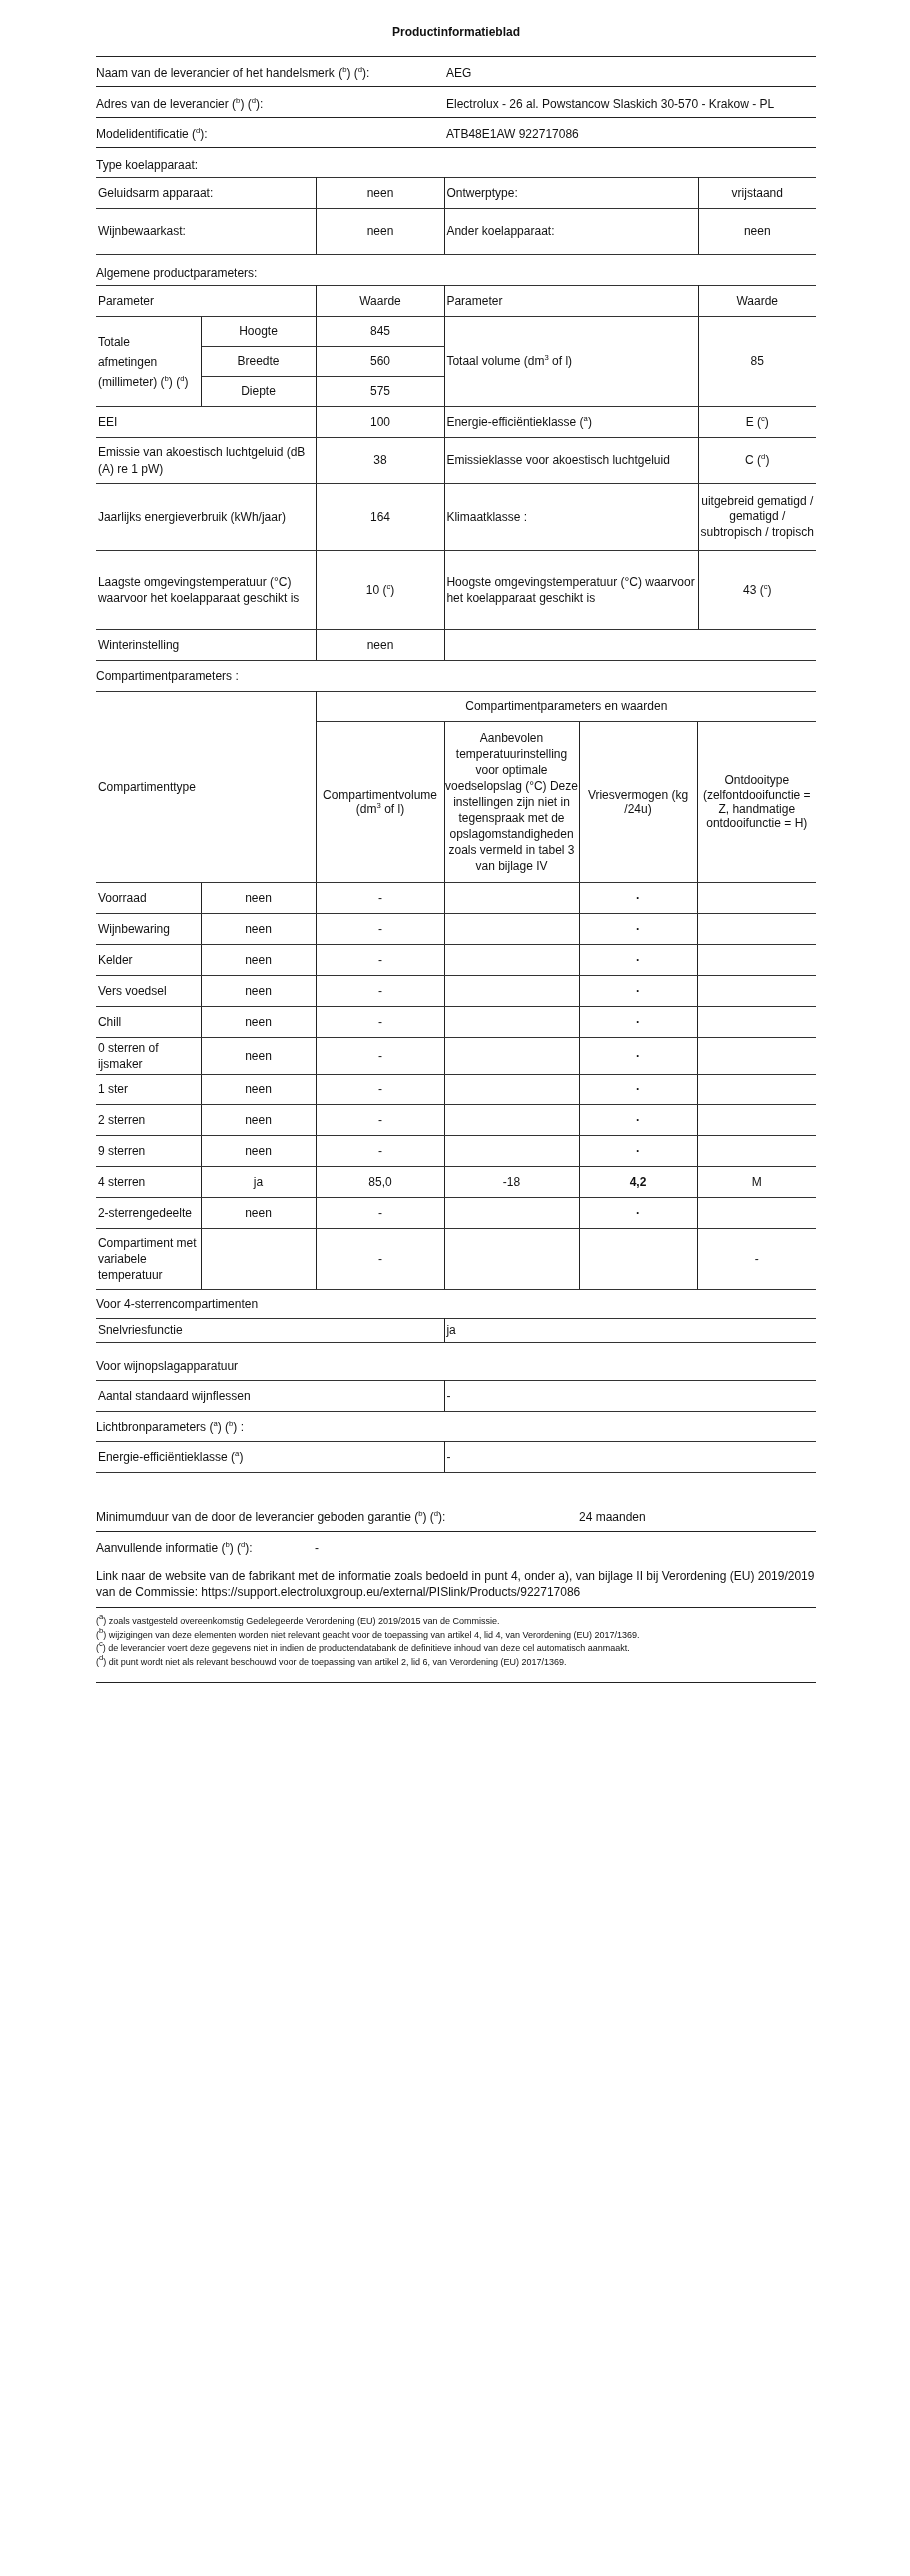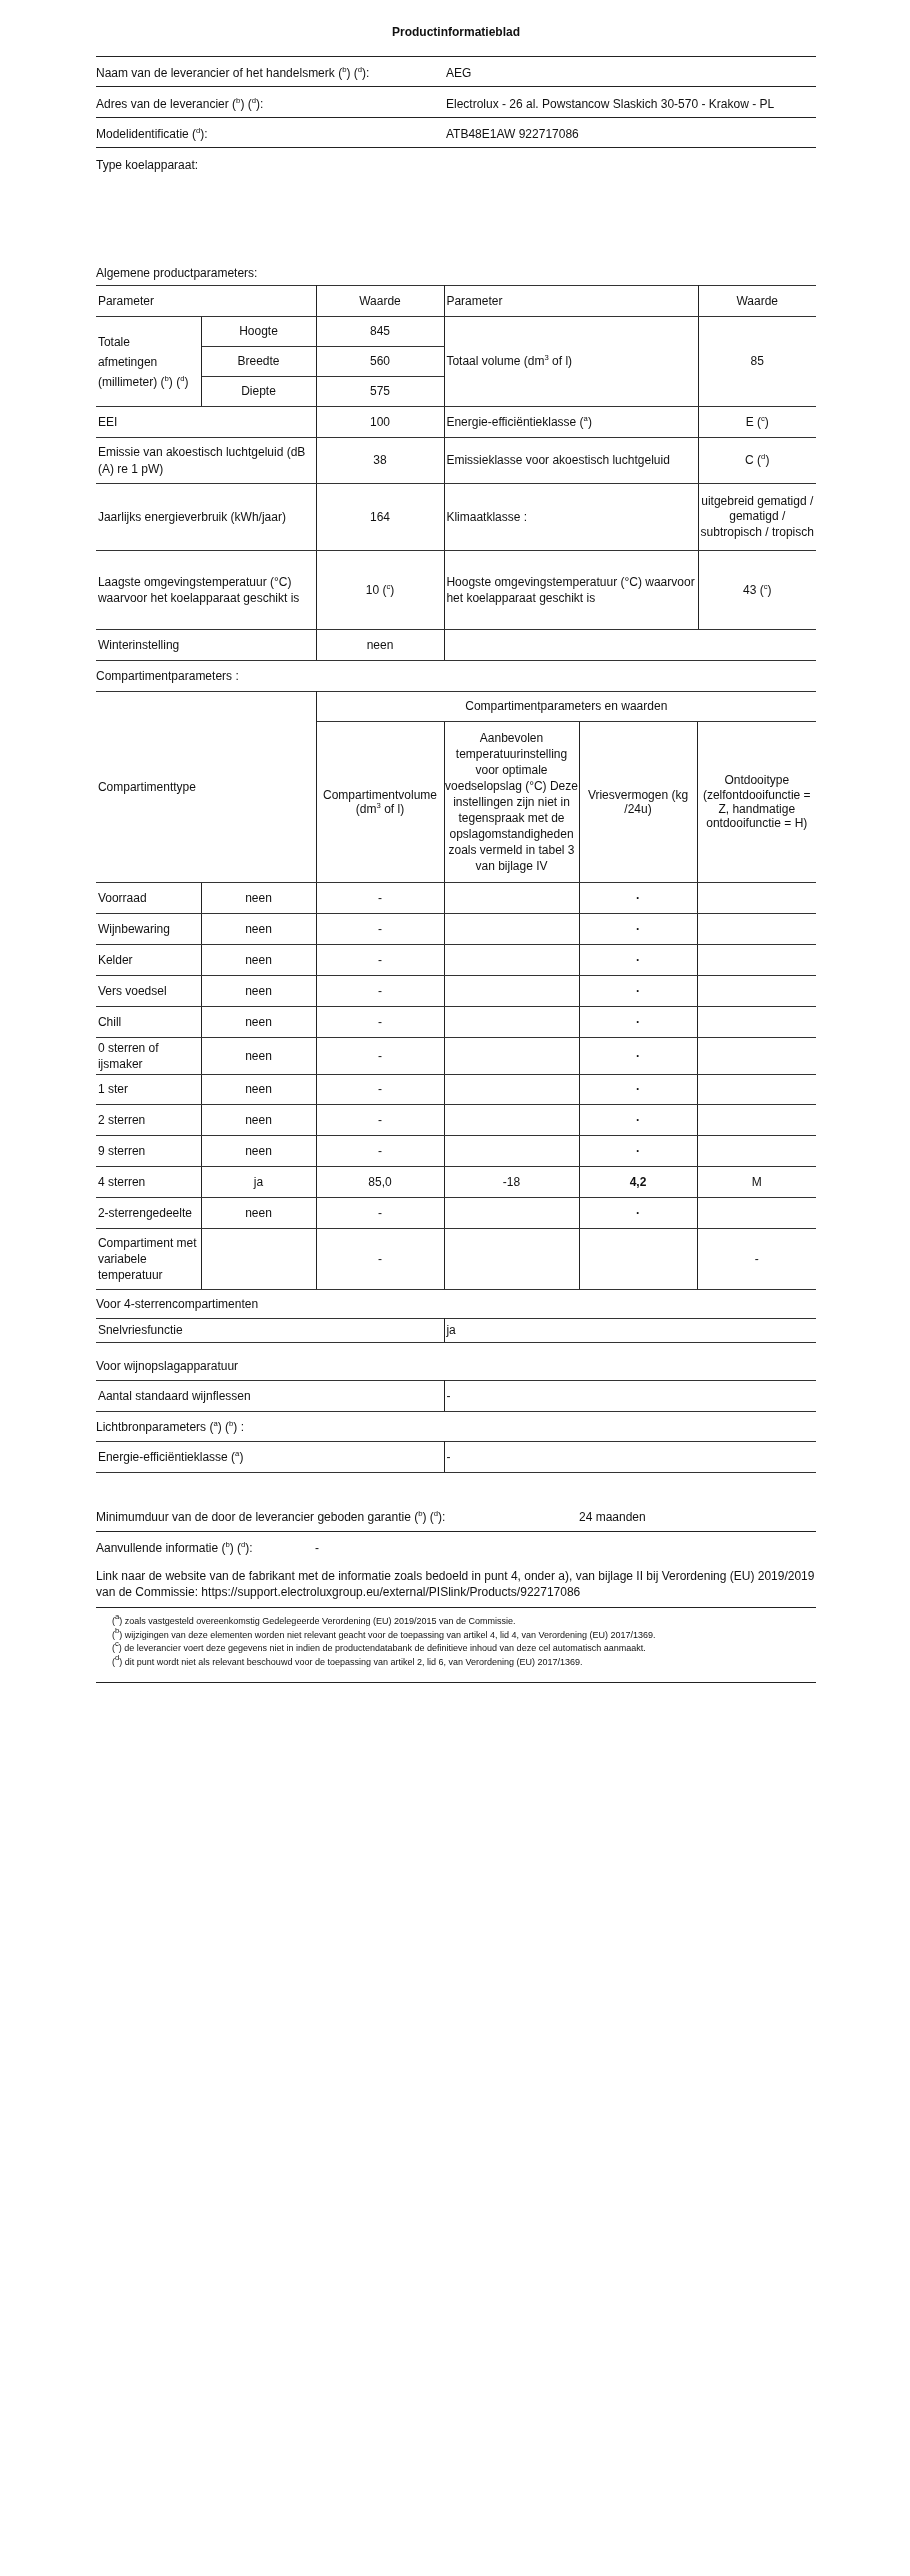--- a/index.html
+++ b/index.html
@@ -23,21 +23,21 @@
     border-left: 1px solid #222; border-right: 1px solid #222;
     border-top: 1.9px solid #333; border-bottom: 1.9px solid #333;
     padding: 0 1.9px; font-weight: normal; font-size: 12px; line-height: 14.4px;
     vertical-align: middle;
   }
   td:first-child, th:first-child { border-left: none; }
   td:last-child, th:last-child { border-right: none; }
   .c { text-align: center; }
   .l { text-align: left; }
   .dot { font-weight: bold; }
-  .foot { position: absolute; left: 0; font-size: 9px; line-height: 13.5px; white-space: nowrap; margin-left: 16px; }
+  .foot { position: absolute; left: 0; font-size: 9px; line-height: 13.5px; white-space: nowrap; }
   .para { position: absolute; left: 0; width: 720px; font-size: 12px; line-height: 16.3px; }
 </style>
 </head>
 <body>
 
 <div class="page">
 
   <div class="title">Productinformatieblad</div>
 
   <div class="hr" style="top:56px"></div>
@@ -54,20 +54,32 @@
   <div class="lbl" style="top:158px">Type koelapparaat:</div>
 
   <table style="top:177px">
     <colgroup>
         <col style="width:220px">
         <col style="width:128px">
         <col style="width:254px">
         <col style="width:118px">
       </colgroup>
     <tbody>
+        <tr style="height:31px">
+      <td class="l">Geluidsarm apparaat:</td>
+      <td class="c">neen</td>
+      <td class="l">Ontwerptype:</td>
+      <td class="c">vrijstaand</td>
+    </tr>
+    <tr style="height:46px">
+      <td class="l">Wijnbewaarkast:</td>
+      <td class="c">neen</td>
+      <td class="l">Ander koelapparaat:</td>
+      <td class="c">neen</td>
+    </tr>
   </tbody>
     </table>
 
   <div class="lbl" style="top:266px">Algemene productparameters:</div>
 
   <table style="top:285px">
     <colgroup>
         <col style="width:105px">
         <col style="width:115px">
         <col style="width:128px">

